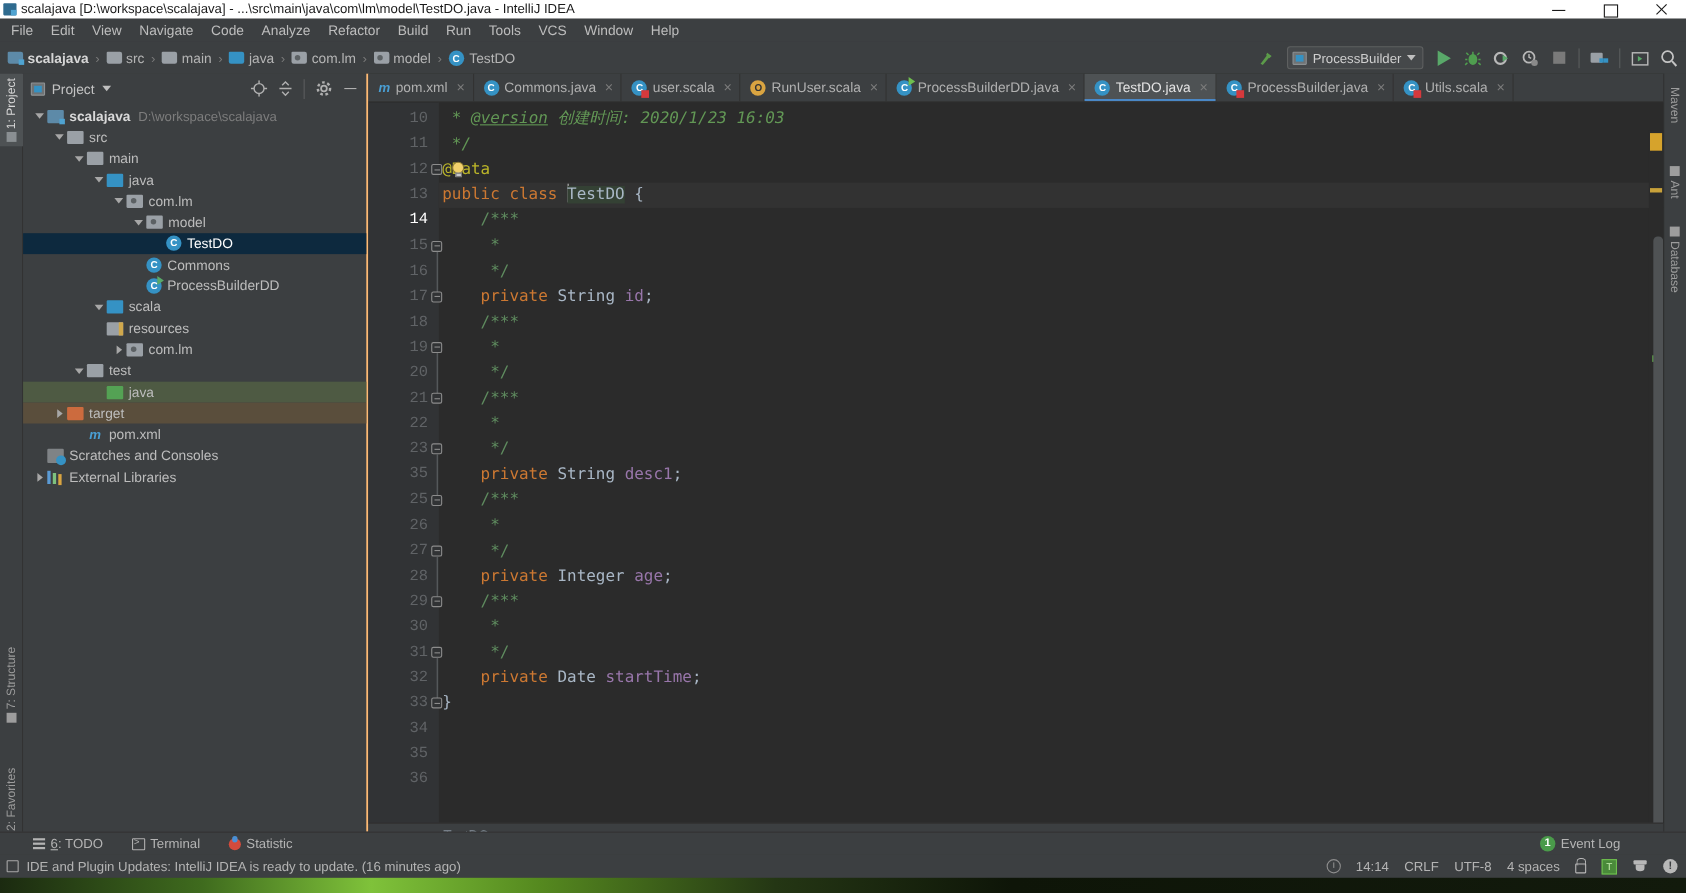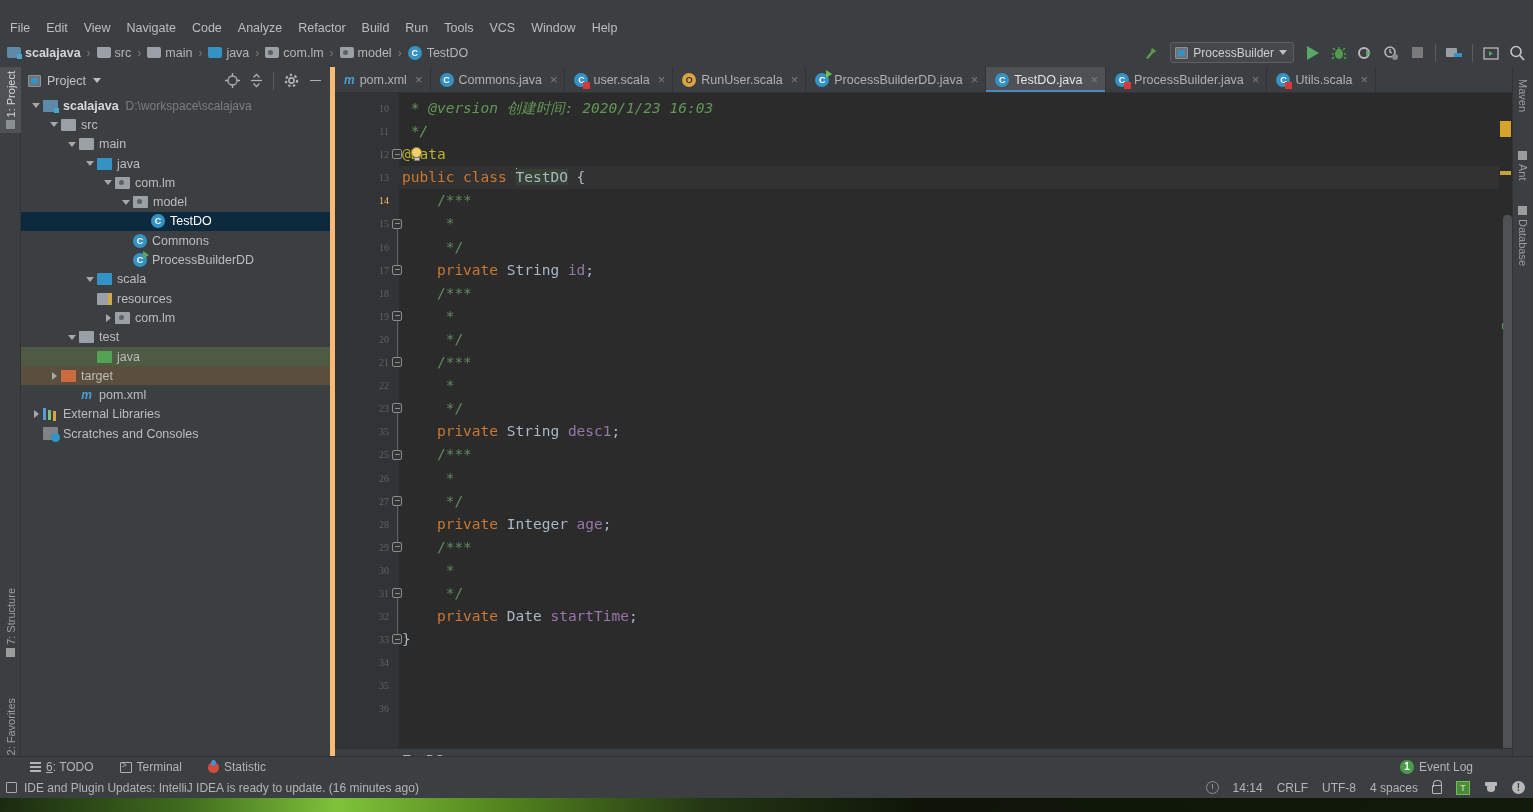--- a/index.html
+++ b/index.html
@@ -117,21 +117,21 @@
   .rrbtn {
     position: absolute; right: 0; width: 21px;
     writing-mode: vertical-rl; text-orientation: mixed;
     font-size: 11px; color: #9d9d9d; white-space: nowrap;
     padding: 4px 0; display:flex; align-items:center; gap:4px;
   }
 
   
   .projpanel {
     position: absolute; left: 21px; top: 67px; width: 314px; height: 704px;
-    background: #3c3f41; border-right: 5px solid #fdba74;
+    background: #3c3f41; border-right: 2px solid #fdba74;
   }
   .projhead {
     height: 27px; display: flex; align-items: center; padding: 0 4px 0 7px;
     font-size: 12.5px; color: #c3c3c3;
   }
   .projhead .ph-ico {
     width:13px;height:12px;background:#6f7375;border:1px solid #8e9294;margin-right:6px;border-radius:1px;
   }
   .projhead .ph-ico i{display:block;width:7px;height:6px;background:#3592c4;margin:2px auto;}
   .projhead-tools { margin-left:auto; display:flex; align-items:center; gap:2px; }
@@ -196,42 +196,42 @@
     line-height:14px;text-align:center;font-weight:bold;flex:none;position:relative;
   }
   .tab .dot.scala { background:#3592c4; }
   .tab .dot.scala:after{content:"";position:absolute;right:-2px;bottom:-2px;width:7px;height:7px;background:#d6393c;}
   .tab .dot.orange { background:#d9a441; color:#333; }
   .tab .dot.grn:after{content:"";position:absolute;right:-3px;top:-3px;width:0;height:0;border-top:4px solid transparent;border-bottom:4px solid transparent;border-left:6px solid #6fbf4f;}
 
   .codearea { position: absolute; left:0; top:26px; width:1177px; height:655px; background:#2b2b2b; overflow:hidden; }
   .gutter {
     position:absolute; left:0; top:0; width:64px; height:655px; background:#313335;
-    font-family:Liberation Serif, serif; font-size:10px; color:#606366;
+    font-family:Liberation Mono, monospace; font-size:14px; color:#606366;
     text-align:right; padding-top:4px;
   }
   .gline { height:23.1px; line-height:23.1px; padding-right:10px; }
-  .gline.cur { color:#fdba74; }
+  .gline.cur { color:#ffffff; }
   .foldcol { position:absolute; left:52px; top:0; width:20px; height:655px; }
   .foldmark {
     position:absolute; left:5px; width:10px; height:10px; border:1px solid #8c8c8c;
     background:#313335; border-radius:2px;
   }
   .foldmark:after{content:"";position:absolute;left:1.5px;top:3.5px;width:5px;height:1px;background:#8c8c8c;}
   .foldline { position:absolute; left:9.5px; width:1px; background:#5e6264; }
 
   .codepane {
     position:absolute; left:64px; top:0; width:1113px; height:655px;
     font-family:"DejaVu Sans Mono", monospace; font-size:14.5px; padding-top:4px;
   }
   .cline { height:23.1px; line-height:23.1px; white-space:pre; padding-left:3px; position:relative; }
   .cline.cur { background:#323232; }
   .kw { color:#cc7832; }
   .cm { color:#629755; font-style:italic; }
-  .cmtag { color:#629755; font-style:italic; }
+  .cmtag { color:#629755; font-style:italic; text-decoration:underline; }
   .cmb { color:#5f8c5f; }
   .type { color:#a9b7c6; }
   .fld { color:#9876aa; }
   .ann { color:#bbb529; }
   .selbox { background:#344134; }
   .caret {
     display:inline-block; width:1.5px; height:17px; background:#bbbbbb;
     vertical-align:-3px; margin-right:-1.5px;
   }
   .bulb {
@@ -305,20 +305,29 @@
   .deskstrip {
     position:absolute; left:0; bottom:0; width:1533px; height:14px;
     background: linear-gradient(90deg,#1b2a10 0%, #3f6b1e 12%, #7fc23a 22%, #55891f 32%, #243614 46%, #0e1508 60%, #121a0c 100%);
   }
 </style>
 </head>
 <body>
 
 <div id="app">
 
+  <div class="titlebar">
+    <span class="tb-icon"></span>
+    <span class="tb-text">scalajava [D:\workspace\scalajava] - ...\src\main\java\com\lm\model\TestDO.java - IntelliJ IDEA</span>
+    <span class="wincontrols">
+      <span class="wc wc-min"></span>
+      <span class="wc wc-max"></span>
+      <span class="wc wc-close"></span>
+    </span>
+  </div>
 
   <div class="menubar" id="menubar">
       <span class="mi">File</span>
       <span class="mi">Edit</span>
       <span class="mi">View</span>
       <span class="mi">Navigate</span>
       <span class="mi">Code</span>
       <span class="mi">Analyze</span>
       <span class="mi">Refactor</span>
       <span class="mi">Build</span>
@@ -588,30 +597,30 @@
           </span>
           <span class="tico orange"></span>
           <span class="tlbl">target</span>
         </div>
         <div class="trow" style="padding-left: 44px;">
           <span class="tarrow"></span>
           <span class="mico">m</span>
           <span class="tlbl">pom.xml</span>
         </div>
         <div class="trow" style="padding-left: 8px;">
-          <span class="tarrow">
-            <span class="ar-rt"></span>
-          </span>
-          <span class="tico libs"></span>
-          <span class="tlbl">External Libraries</span>
-        </div>
-        <div class="trow" style="padding-left: 8px;">
           <span class="tarrow"></span>
           <span class="sico"></span>
           <span class="tlbl">Scratches and Consoles</span>
+        </div>
+        <div class="trow" style="padding-left: 8px;">
+          <span class="tarrow">
+            <span class="ar-rt"></span>
+          </span>
+          <span class="tico libs"></span>
+          <span class="tlbl">External Libraries</span>
         </div>
       </div>
   </div>
 
   <div class="editor">
     <div class="tabbar" id="tabbar">
         <div class="tab">
           <span class="tico-m">m</span>
           <span>pom.xml</span>
           <span class="tabx">×</span>

